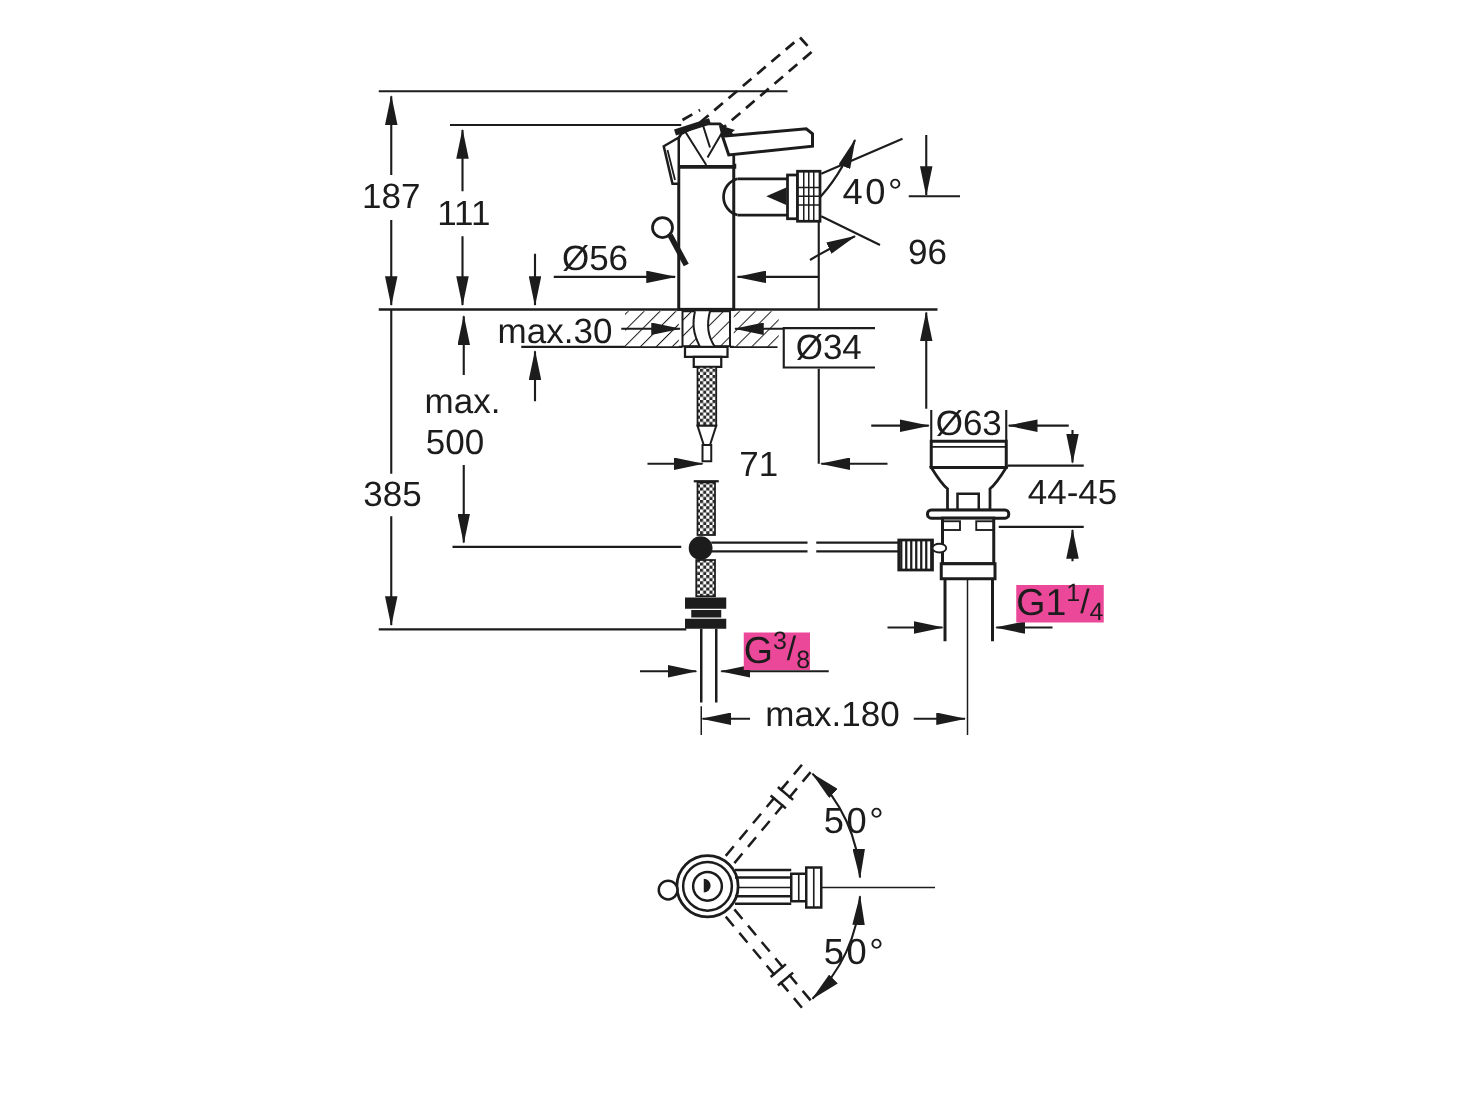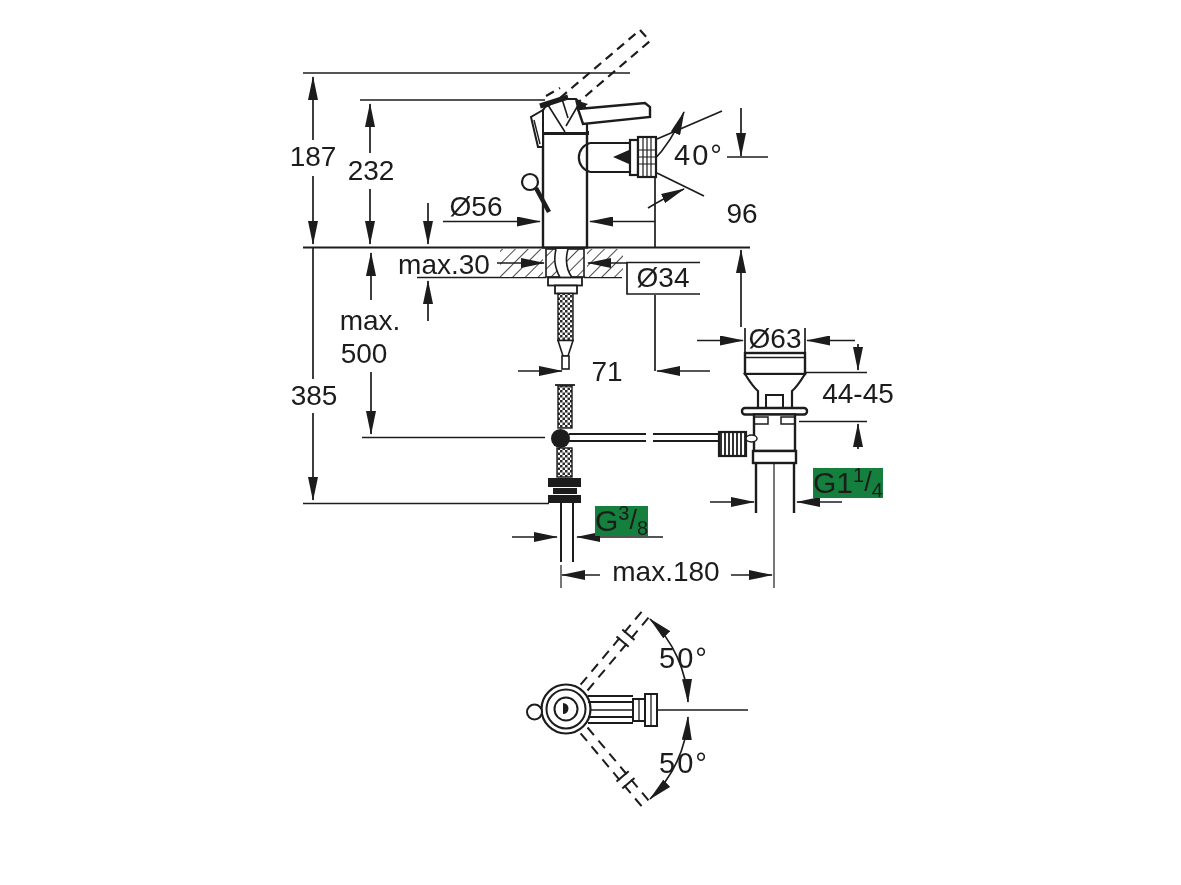--- a/index.html
+++ b/index.html
@@ -3,21 +3,21 @@
 <meta charset="utf-8">
 <style>
   html,body{margin:0;padding:0;background:#fff;}
   #stage{position:relative;width:1181px;height:885px;background:#ffffff;overflow:hidden;
          font-family:"Liberation Sans", sans-serif;color:#1c1c1c;}
   svg{position:absolute;left:0;top:0;}
   .lbl{position:absolute;transform:translate(-50%,-50%);font-size:28px;color:#1c1c1c;
        white-space:nowrap;background:#fff;padding:0 2px;line-height:1;}
   .nobg{background:transparent;text-align:right;}
   .ls{letter-spacing:2px;font-size:29px;}
-  .thr{position:absolute;white-space:nowrap;background:#15803d;line-height:1;}
+  .thr{position:absolute;white-space:nowrap;background:#ec4899;line-height:1;}
   .thr .base{font-size:30px;}
   .thr .sup{font-size:20px;position:relative;top:-11px;}
   .thr .slash{font-size:27px;position:relative;top:-2px;}
   .thr .sub{font-size:20px;position:relative;top:4px;}
 </style>
 </head>
 <body>
 
 <div id="stage">
 
@@ -224,29 +224,29 @@
       <line x1="616.5" y1="781.6" x2="628.7" y2="771.3"></line>
       <line x1="622.3" y1="788.4" x2="634.5" y2="778.1"></line>
     </g>
 
     <path d="M650,619 A121,121 0 0 1 688,702" stroke-width="1.7" marker-start="url(#ah)" marker-end="url(#ah)"></path>
     <path d="M688,717 A121,121 0 0 1 650,799" stroke-width="1.7" marker-start="url(#ah)" marker-end="url(#ah)"></path>
   </g>
 </svg>
 
 <div class="lbl" style="left:313px;top:157px">187</div>
-<div class="lbl" style="left:371px;top:171px">232</div>
+<div class="lbl" style="left:371px;top:171px">111</div>
 <div class="lbl nobg" style="left:444px;top:265px">max.30</div>
 <div class="lbl nobg" style="left:476px;top:207px">Ø56</div>
 <div class="lbl nobg" style="left:663px;top:278px">Ø34</div>
 <div class="lbl" style="left:370px;top:321px">max.</div>
 <div class="lbl" style="left:364px;top:354px">500</div>
 <div class="lbl" style="left:314px;top:396px">385</div>
 <div class="lbl nobg" style="left:607px;top:372px">71</div>
-<div class="lbl nobg" style="left:742px;top:214px">96</div>
+<div class="lbl nobg" style="left:742px;top:202px">96</div>
 <div class="lbl nobg ls" style="left:699px;top:155px">40°</div>
 <div class="lbl nobg" style="left:775px;top:339px">Ø63</div>
 <div class="lbl nobg" style="left:858px;top:394px">44-45</div>
 <div class="lbl nobg" style="left:666px;top:572px">max.180</div>
 <div class="lbl nobg ls" style="left:684px;top:658px">50°</div>
 <div class="lbl nobg ls" style="left:684px;top:763px">50°</div>
 
 <div class="thr" style="left:813px;top:468px">
   <span class="base">G1</span><span class="sup">1</span><span class="slash">/</span><span class="sub">4</span>
 </div>

